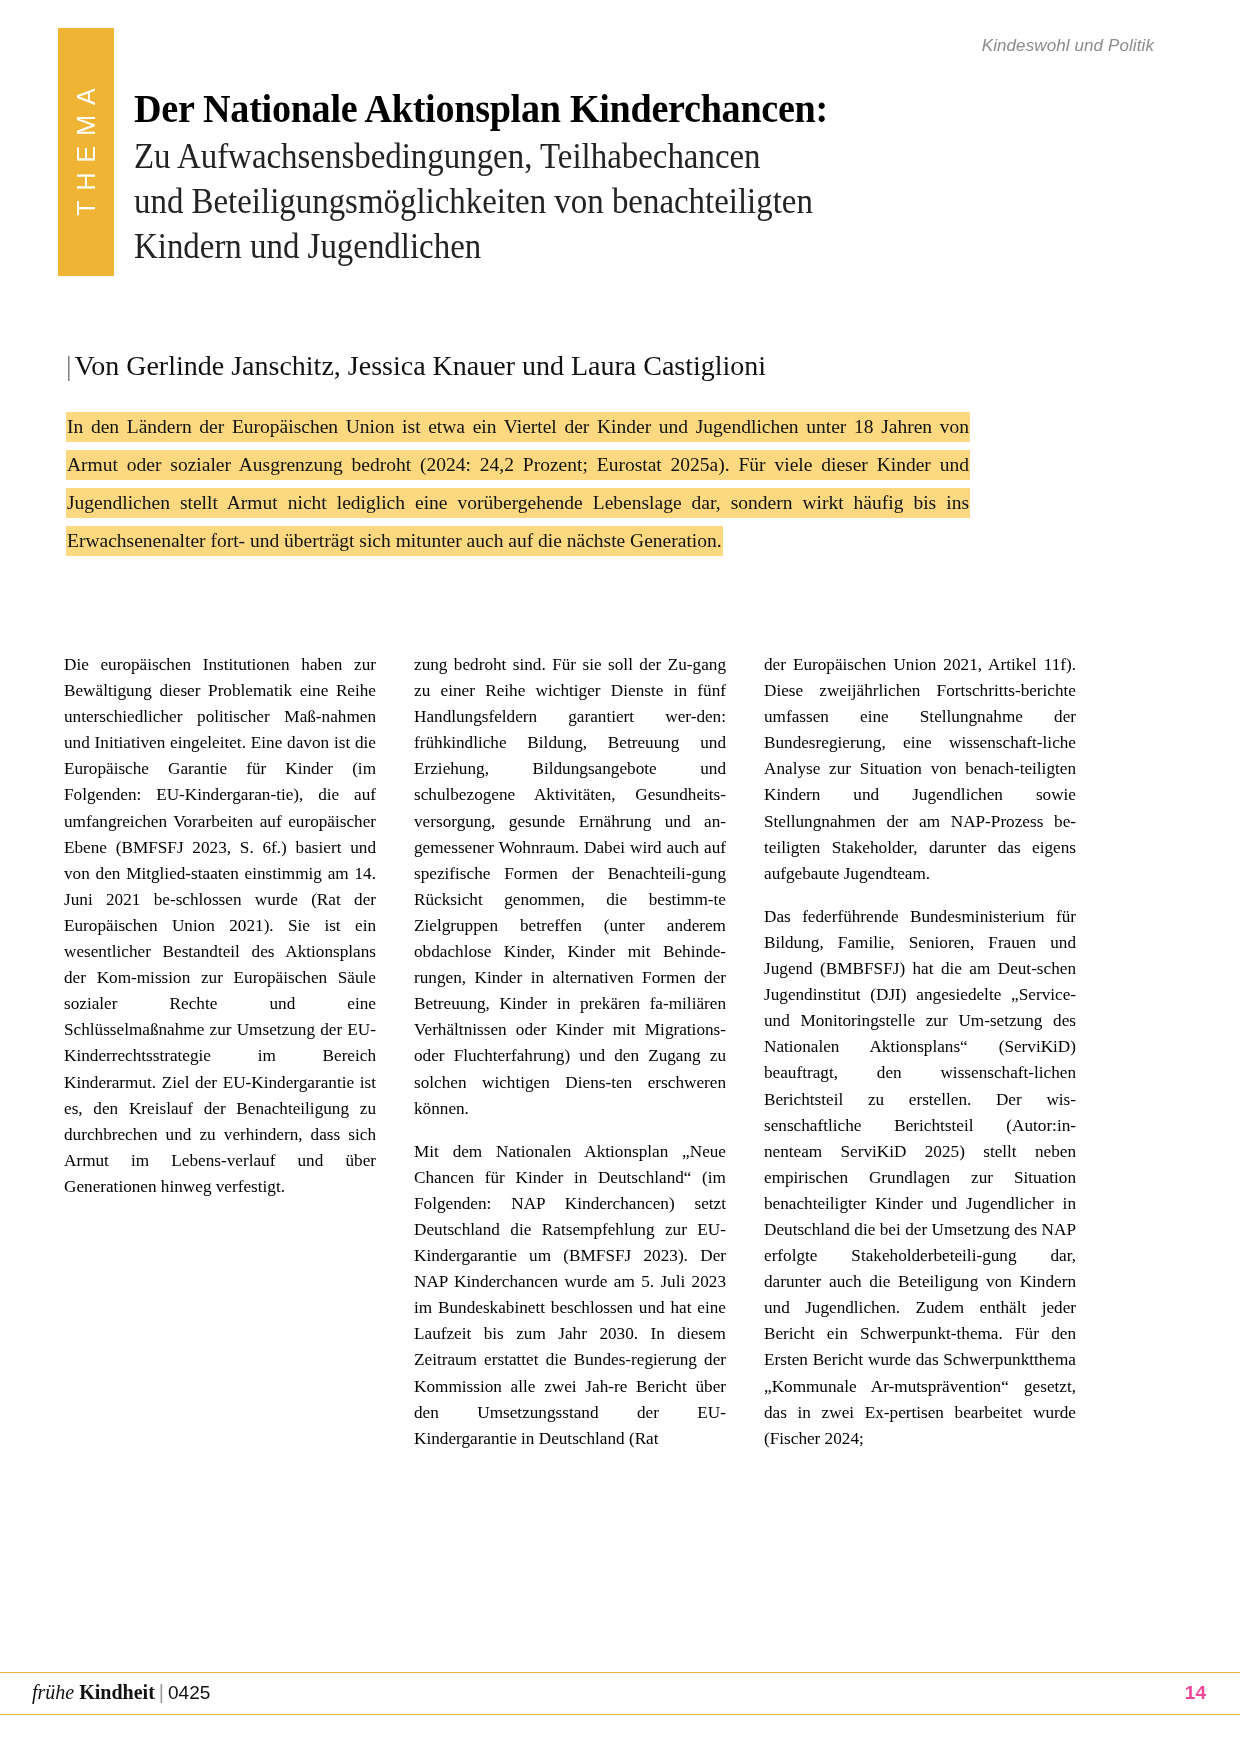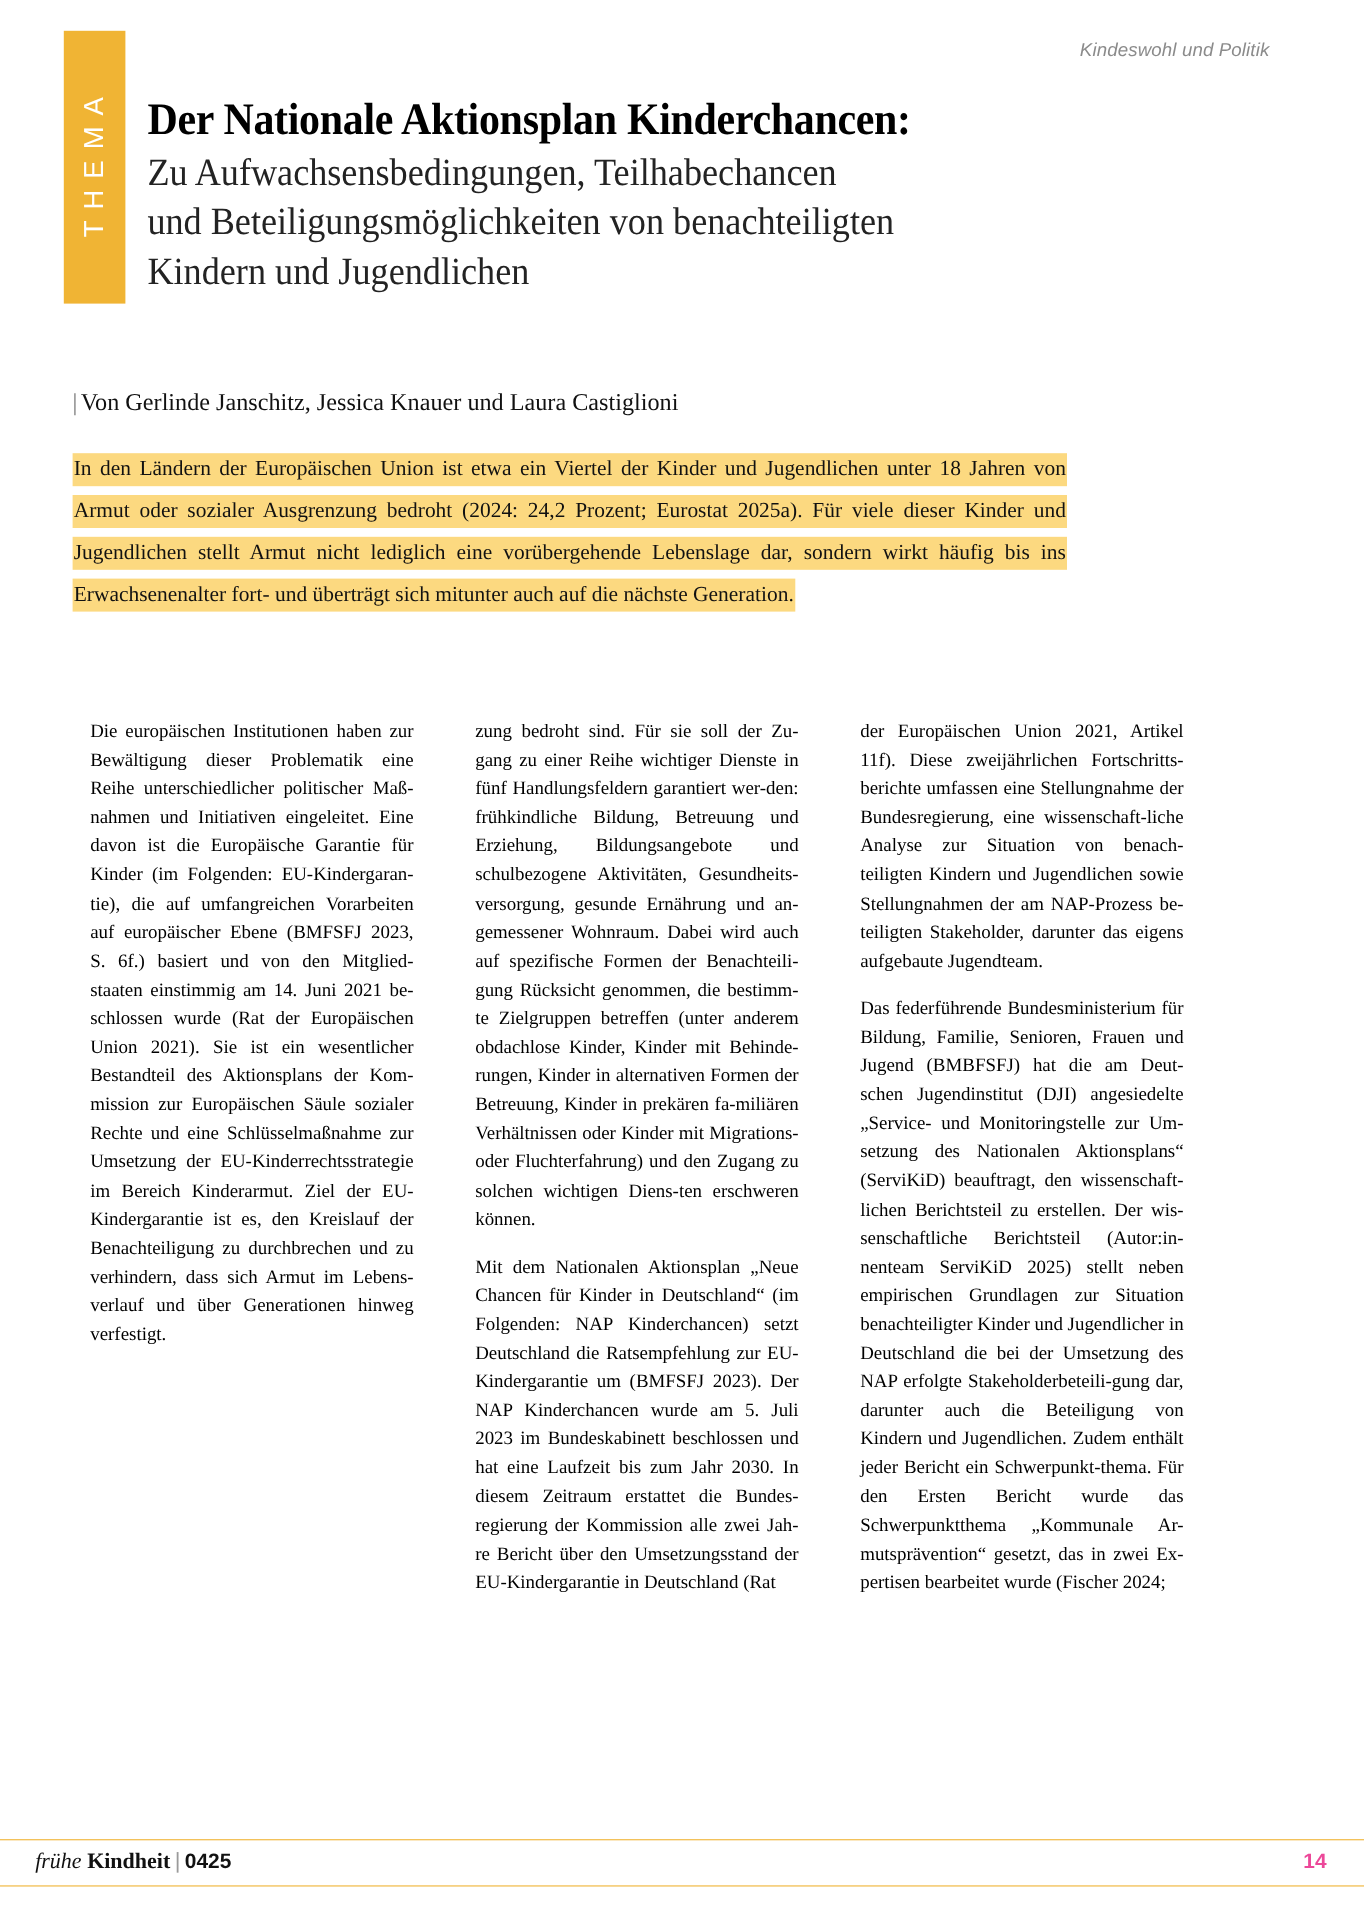--- a/index.html
+++ b/index.html
@@ -80,21 +80,21 @@
     transform: scaleX(0.94);
     transform-origin: left center;
   }
   .sub-title div { white-space: nowrap; }
 
   
   .byline {
     position: absolute;
     left: 66px;
     top: 352px;
-    font-size: 22px;
+    font-size: 28px;
     line-height: 28px;
     color: #111111;
   }
   .byline .bar {
     display: inline-block;
     color: #777;
     margin-right: 3px;
   }
 
   
@@ -128,21 +128,21 @@
   .col {
     width: 312px;
     font-size: 17.2px;
     line-height: 26.1px;
     text-align: justify;
     -webkit-hyphens: manual;
     hyphens: manual;
     color: #000000;
   }
   .col p {
-    margin: 0 0 17px 18px;
+    margin: 0 0 17px 0;
   }
   .col p.tight { margin-bottom: 0; }
   .col h2 {
     font-family: "Liberation Serif", serif;
     font-weight: bold;
     font-size: 19.5px;
     line-height: 25px;
     margin: 18px 0 9px 0;
     text-align: left;
     letter-spacing: 0.1px;
@@ -179,21 +179,21 @@
   .footer-left .f-bold {
     font-weight: bold;
   }
   .footer-left .f-sep {
     color: #9a9a9a;
     margin: 0 4px;
     font-family: "Liberation Sans", sans-serif;
   }
   .footer-left .f-issue {
     font-family: "Liberation Sans", sans-serif;
-    font-weight: 700;
+    font-weight: 400;
     font-size: 19px;
   }
   .footer-page {
     position: absolute;
     right: 34px;
     top: 1682px;
     font-family: "Liberation Sans", sans-serif;
     font-weight: bold;
     font-size: 19px;
     color: #ec4899;

